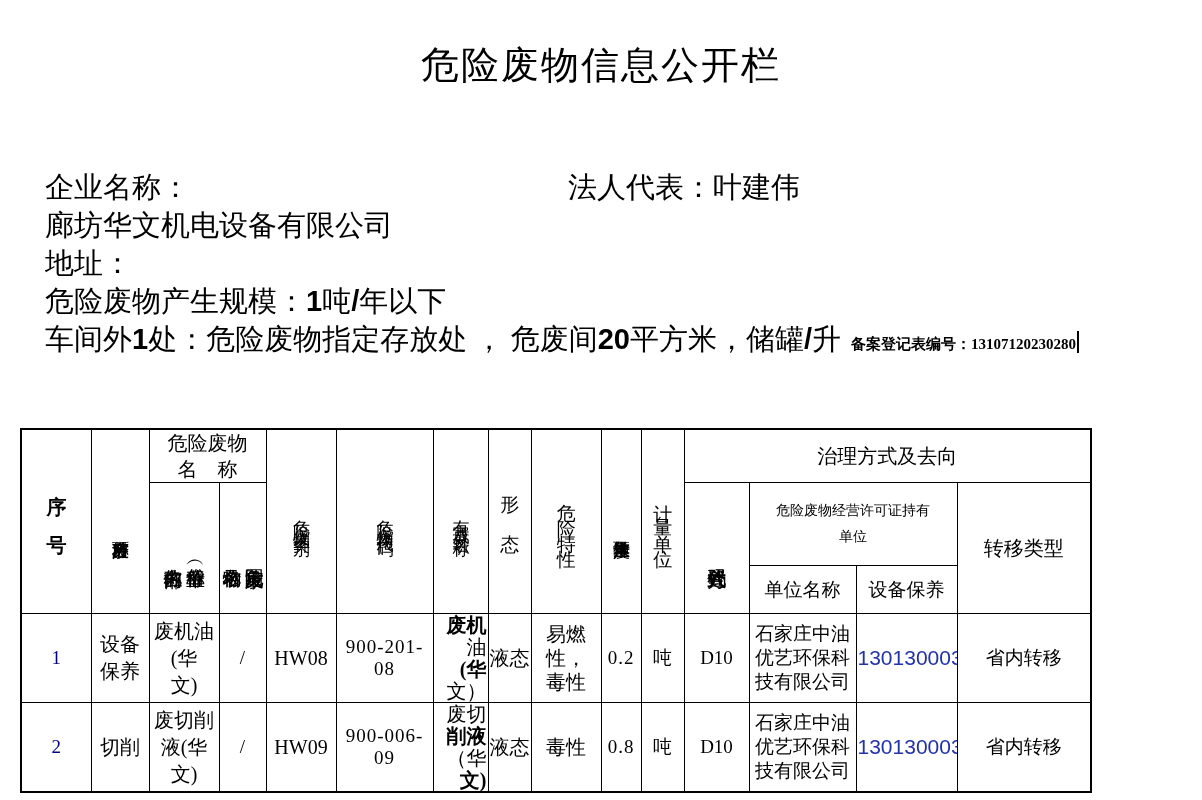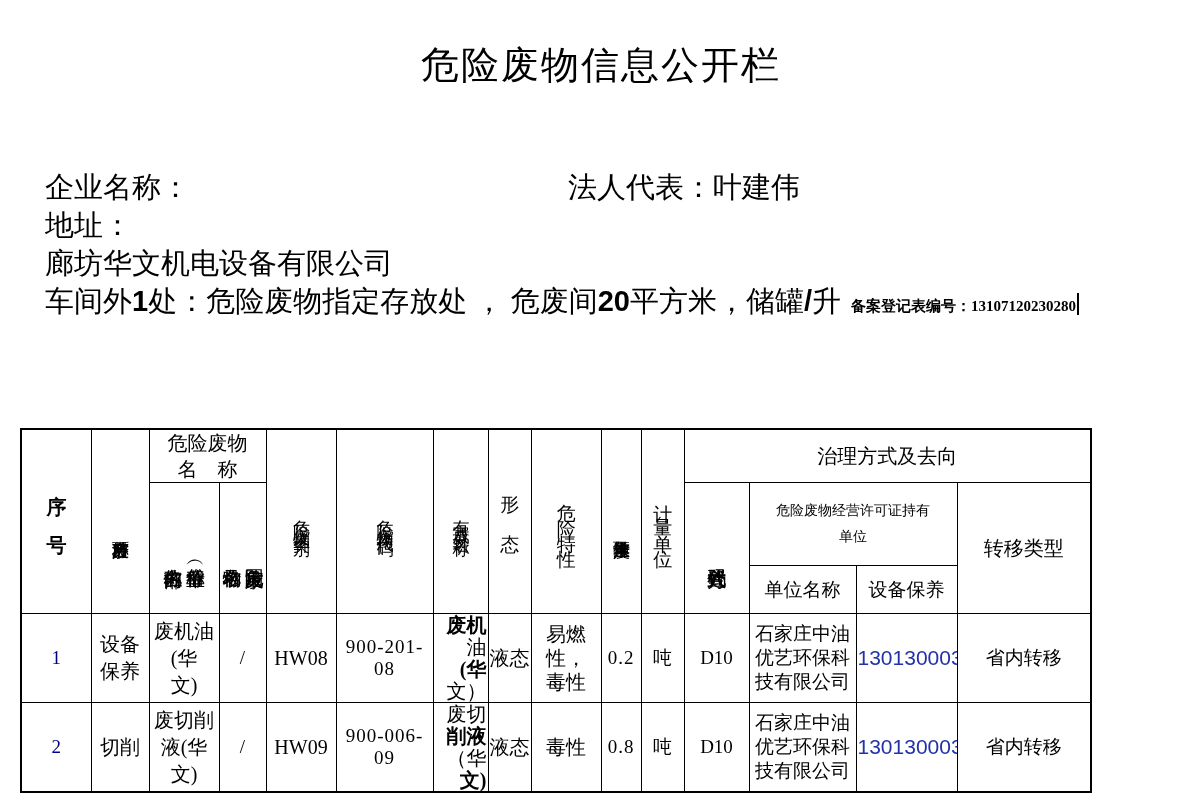--- a/index.html
+++ b/index.html
@@ -50,24 +50,27 @@
 <div class="page">
 
   <div class="title">危险废物信息公开栏</div>
 
   <div class="info">
     <div class="iline">
       <span><span>企业名称：</span></span>
       <span class="iright"><span>法人代表：叶建伟</span></span>
     </div>
     <div class="iline">
+      <span><span>廊坊华文机电设备有限公司</span></span>
+    </div>
+    <div class="iline">
       <span><span>地址：</span></span>
     </div>
     <div class="iline">
-      <span><span>廊坊华文机电设备有限公司</span></span>
+      <span><span>危险废物产生规模：</span><span class="num">1</span><span>吨</span><span class="num">/</span><span>年以下</span></span>
     </div>
     <div class="iline">
       <span><span>车间外</span><span class="num">1</span><span>处：危险废物指定存放处 ， 危废间</span><span class="num">20</span><span>平方米，储罐</span><span class="num">/</span><span>升</span></span><span class="note">备案登记表编号：13107120230280</span><span class="caret"></span>
     </div>
   </div>
 
   <table class="grid">
     <colgroup>
       <col style="width:70px">
         <col style="width:58px">

